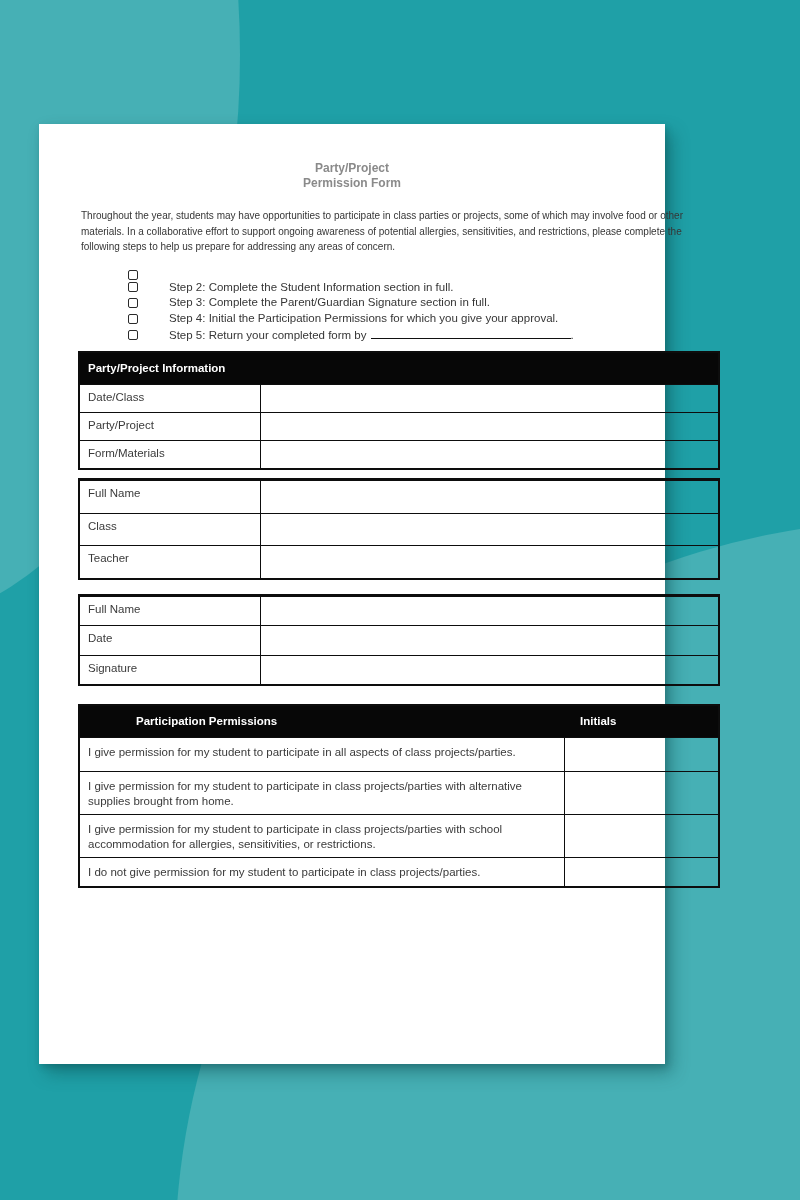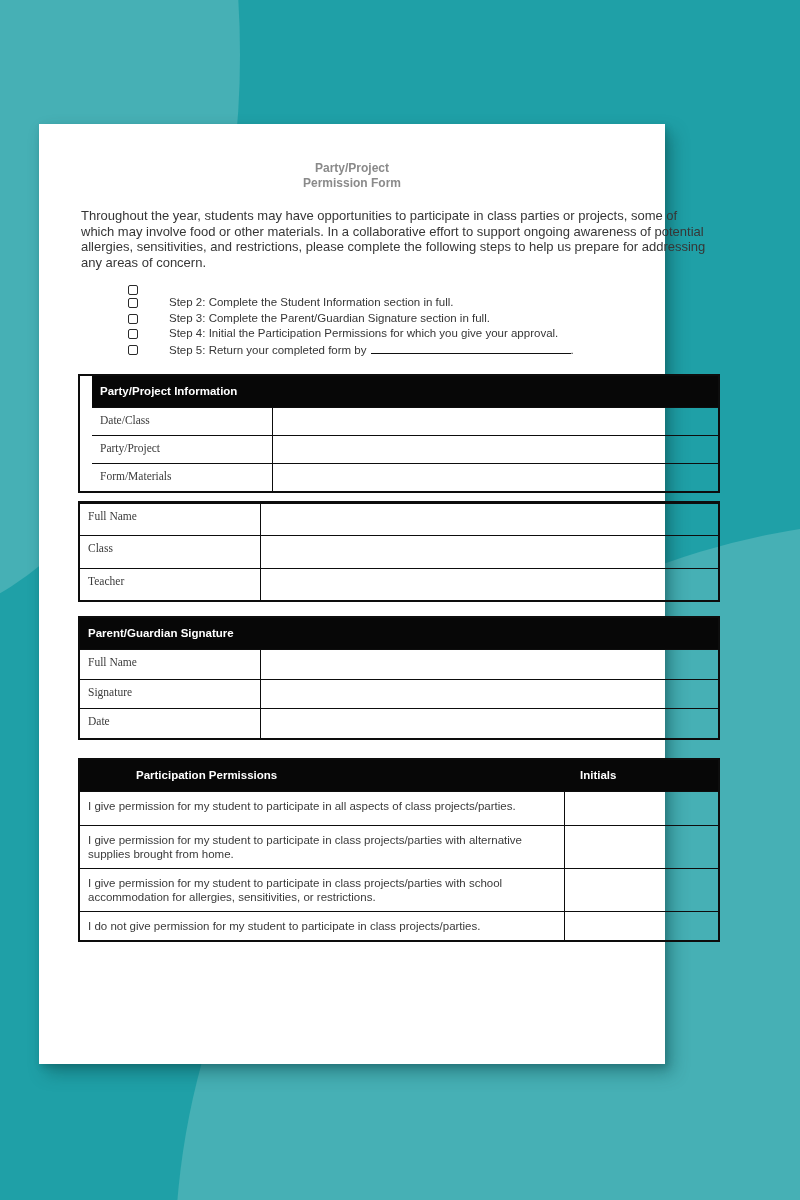--- a/index.html
+++ b/index.html
@@ -31,21 +31,21 @@
     text-align: center;
     font-size: 12px;
     font-weight: bold;
     line-height: 15px;
     color: #8a8a8a;
   }
 
   .intro {
     margin: 17px auto 0 42px;
     width: 632px;
-    font-size: 13px;
+    font-size: 10px;
     line-height: 15.5px;
     color: #363636;
   }
 
   .steps {
     list-style: none;
     margin: 15px 0 0 89px;
     padding: 0;
     font-size: 11.5px;
     line-height: 15.7px;
@@ -70,42 +70,41 @@
     margin-left: 4px;
   }
 
   
   .form-table {
     margin-left: 39px;
     width: 642px;
     border: 2px solid #0d0d0d;
     box-sizing: border-box;
   }
-  .t1 { margin-top: 15px; padding-left: 12px; }
+  .t1 { margin-top: 8px; }
   .t2 { margin-top: 8px; }
   .t3 { margin-top: 14px; }
   .t4 { margin-top: 18px; }
 
   .thead {
     background: #070707;
     color: #ffffff;
     font-size: 11.5px;
     font-weight: bold;
     padding: 9px 8px 10px 8px;
     display: flex;
   }
   .frow { display: flex; border-top: 1.5px solid #0d0d0d; }
   .fl {
     width: 181px;
     box-sizing: border-box;
     border-right: 1.5px solid #0d0d0d;
     padding: 6px 8px 0 8px;
     font-size: 11.5px;
     color: #3a3a3a;
-    font-family: Liberation Serif, serif;
   }
   .fv { flex: 1; }
   .t1 .frow { height: 27px; }
   .t2 .frow { height: 31.5px; }
   .t3 .frow { height: 28.5px; }
 
   
   .thead .ph1 { width: 485px; box-sizing: border-box; padding-left: 48px; }
   .thead .ph2 { flex: 1; padding-left: 7px; }
   .prow { display: flex; border-top: 1.5px solid #0d0d0d; gap: 48px; }
@@ -190,33 +189,30 @@
       <div class="fl">Class</div>
       <div class="fv"></div>
     </div>
     <div class="frow">
       <div class="fl">Teacher</div>
       <div class="fv"></div>
     </div>
   </div>
 
   <div class="form-table t3">
-    <div class="thead">
-      <span>Parent/Guardian Signature</span>
-    </div>
     <div class="frow">
       <div class="fl">Full Name</div>
       <div class="fv"></div>
     </div>
     <div class="frow">
+      <div class="fl">Date</div>
+      <div class="fv"></div>
+    </div>
+    <div class="frow">
       <div class="fl">Signature</div>
-      <div class="fv"></div>
-    </div>
-    <div class="frow">
-      <div class="fl">Date</div>
       <div class="fv"></div>
     </div>
   </div>
 
   <div class="form-table t4">
     <div class="thead">
       <span class="ph1">Participation Permissions</span>
       <span class="ph2">Initials</span>
     </div>
     <div class="prow pr1">

